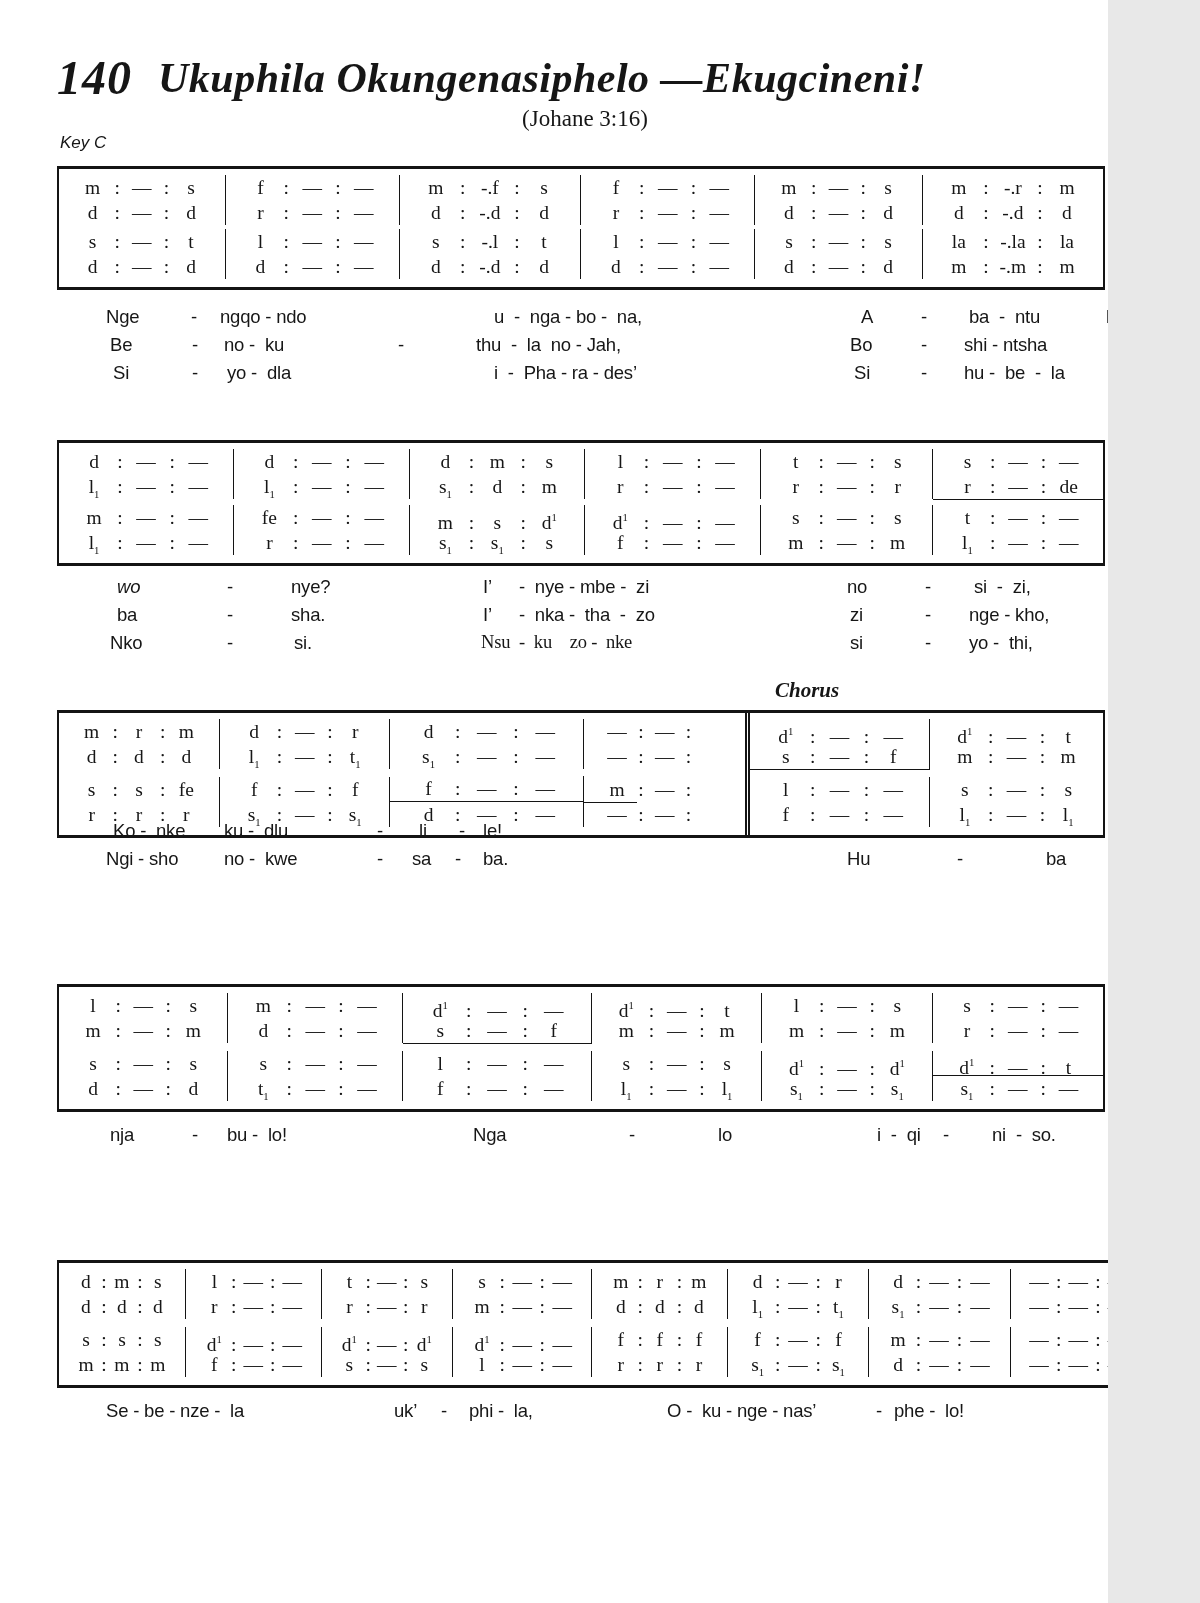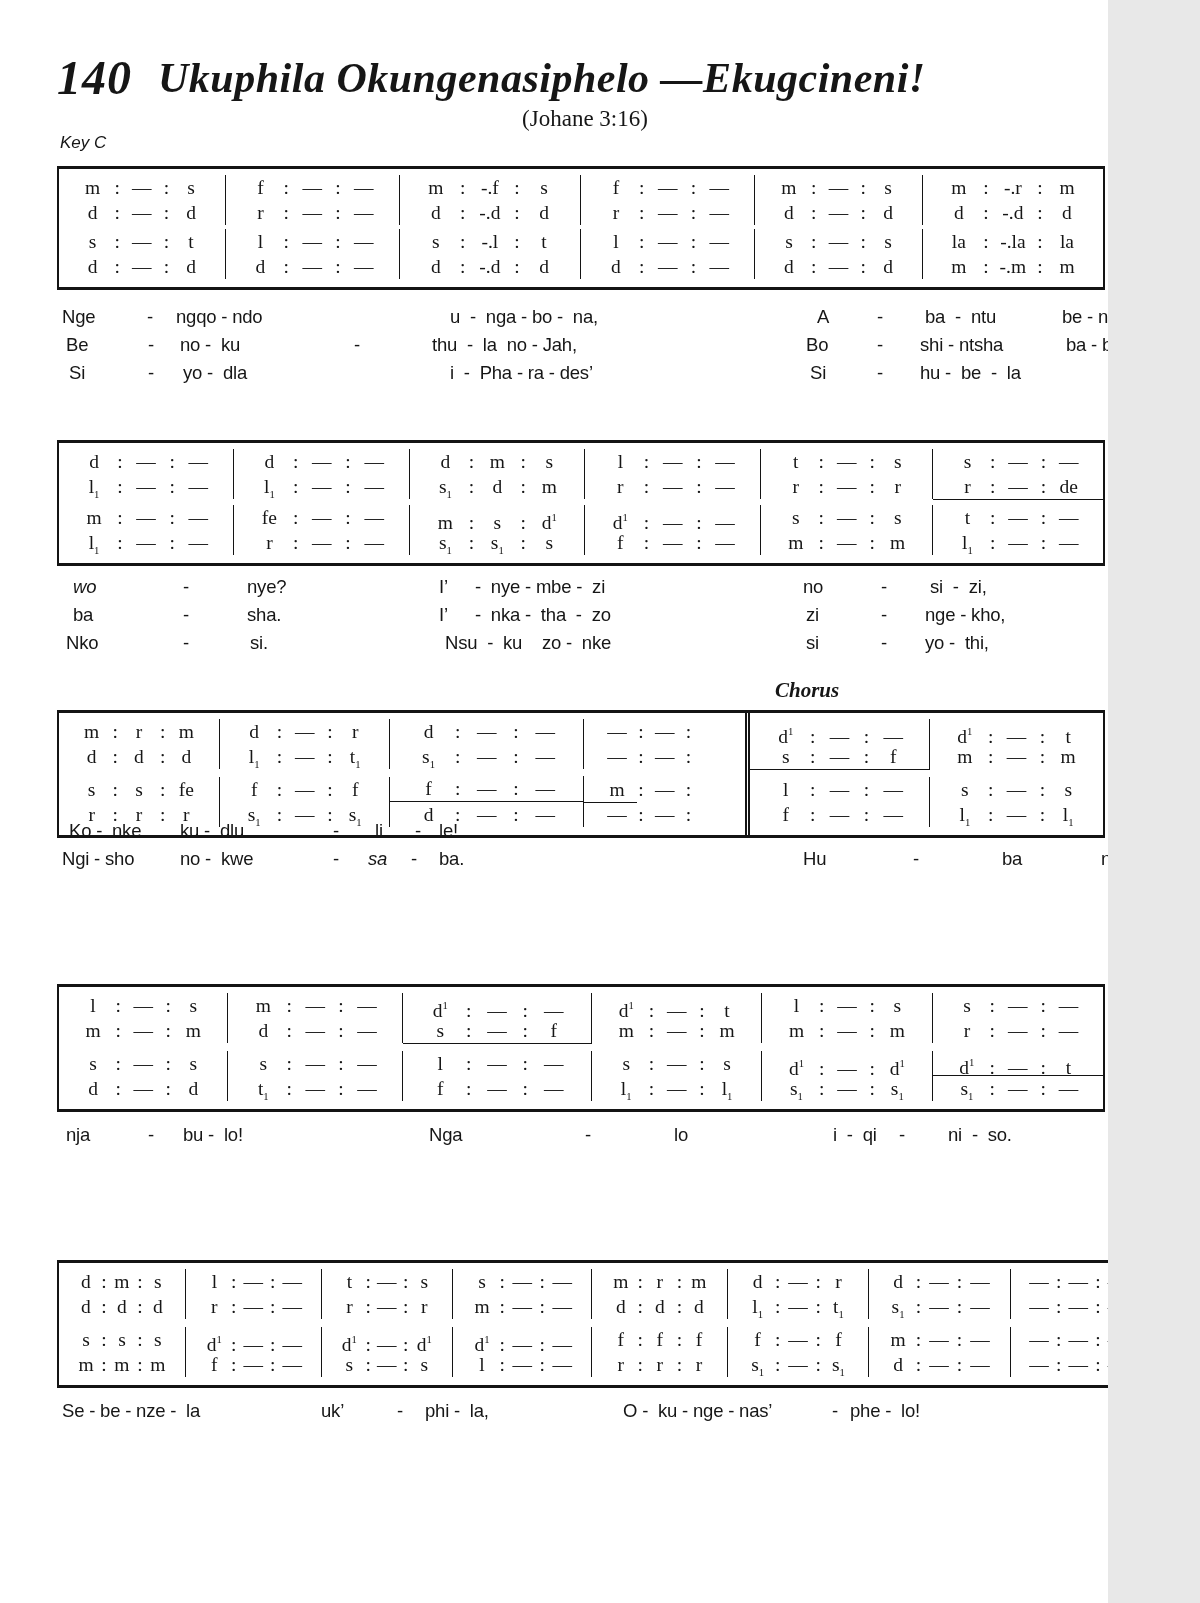--- a/index.html
+++ b/index.html
@@ -28,21 +28,21 @@
   .note{flex:1 1 0;text-align:center;white-space:nowrap;min-width:0;}
   .sep{width:8px;text-align:center;flex:0 0 auto;}
   sub{font-size:0.55em;} sup{font-size:0.55em;}
   .vrow.u-full{border-bottom:1.7px solid #141414;}
   .vrow.u-first .note:first-child{border-bottom:1.7px solid #141414;
         margin-left:-13px;padding-left:13px;}
 
   
   .lyrics{position:absolute;left:57px;width:1120px;
           font-family:"Liberation Sans",sans-serif;font-size:18.5px;letter-spacing:-.2px;}
-  .lrow{position:relative;height:28px;}
+  .lrow{position:relative;height:28px;margin-left:44px;}
   .lseg{position:absolute;top:0;white-space:pre;}
 </style>
 </head>
 <body>
 
 <div class="page" id="sheet">
   <div class="hymn-number">140</div>
   <div class="hymn-title">Ukuphila Okungenasiphelo —Ekugcineni!</div>
   <div class="hymn-subtitle">(Johane 3:16)</div>
   <div class="key-sig">Key C</div>
@@ -1196,40 +1196,40 @@
         <span class="lseg" style="left: 382px;">I’</span>
         <span class="lseg" style="left: 418px;">-  nka -  tha  -  zo</span>
         <span class="lseg" style="left: 749px;">zi</span>
         <span class="lseg" style="left: 824px;">-</span>
         <span class="lseg" style="left: 868px;">nge - kho,</span>
       </div>
       <div class="lrow">
         <span class="lseg" style="left: 9px;">Nko</span>
         <span class="lseg" style="left: 126px;">-</span>
         <span class="lseg" style="left: 193px;">si.</span>
-        <span class="lseg" style="left: 388px;">Nsu  -  ku    zo -  nke</span>
+        <span class="lseg" style="left: 380px; font-family: Liberation Serif, serif;">Nsu  -  ku    zo -  nke</span>
         <span class="lseg" style="left: 749px;">si</span>
         <span class="lseg" style="left: 824px;">-</span>
         <span class="lseg" style="left: 868px;">yo -  thi,</span>
       </div>
     </div>
     <div class="lyrics" style="top: 820px;">
       <div class="lrow">
         <span class="lseg" style="left: 12px;">Ko -  nke</span>
         <span class="lseg" style="left: 123px;">ku -  dlu</span>
         <span class="lseg" style="left: 276px;">-</span>
         <span class="lseg" style="left: 318px;">li</span>
         <span class="lseg" style="left: 358px;">-</span>
         <span class="lseg" style="left: 382px;">le!</span>
       </div>
       <div class="lrow">
         <span class="lseg" style="left: 5px;">Ngi - sho</span>
         <span class="lseg" style="left: 123px;">no -  kwe</span>
         <span class="lseg" style="left: 276px;">-</span>
-        <span class="lseg" style="left: 311px; font-style: italic;">sa</span>
+        <span class="lseg" style="left: 311px;">sa</span>
         <span class="lseg" style="left: 354px;">-</span>
         <span class="lseg" style="left: 382px;">ba.</span>
         <span class="lseg" style="left: 746px;">Hu</span>
         <span class="lseg" style="left: 856px;">-</span>
         <span class="lseg" style="left: 945px;">ba</span>
         <span class="lseg" style="left: 1044px;">nge-</span>
       </div>
     </div>
     <div class="lyrics" style="top: 1124px;">
       <div class="lrow">
@@ -1240,21 +1240,21 @@
         <span class="lseg" style="left: 528px;">-</span>
         <span class="lseg" style="left: 617px;">lo</span>
         <span class="lseg" style="left: 776px;">i  -  qi</span>
         <span class="lseg" style="left: 842px;">-</span>
         <span class="lseg" style="left: 891px;">ni  -  so.</span>
       </div>
     </div>
     <div class="lyrics" style="top: 1400px;">
       <div class="lrow">
         <span class="lseg" style="left: 5px;">Se - be - nze -  la</span>
-        <span class="lseg" style="left: 264px;">uk’</span>
+        <span class="lseg" style="left: 293px;">uk’</span>
         <span class="lseg" style="left: 340px;">-</span>
         <span class="lseg" style="left: 368px;">phi -  la,</span>
         <span class="lseg" style="left: 566px;">O -  ku - nge - nas’</span>
         <span class="lseg" style="left: 775px;">-</span>
         <span class="lseg" style="left: 793px;">phe -  lo!</span>
       </div>
     </div>
   </div>
 
 </body></html>

